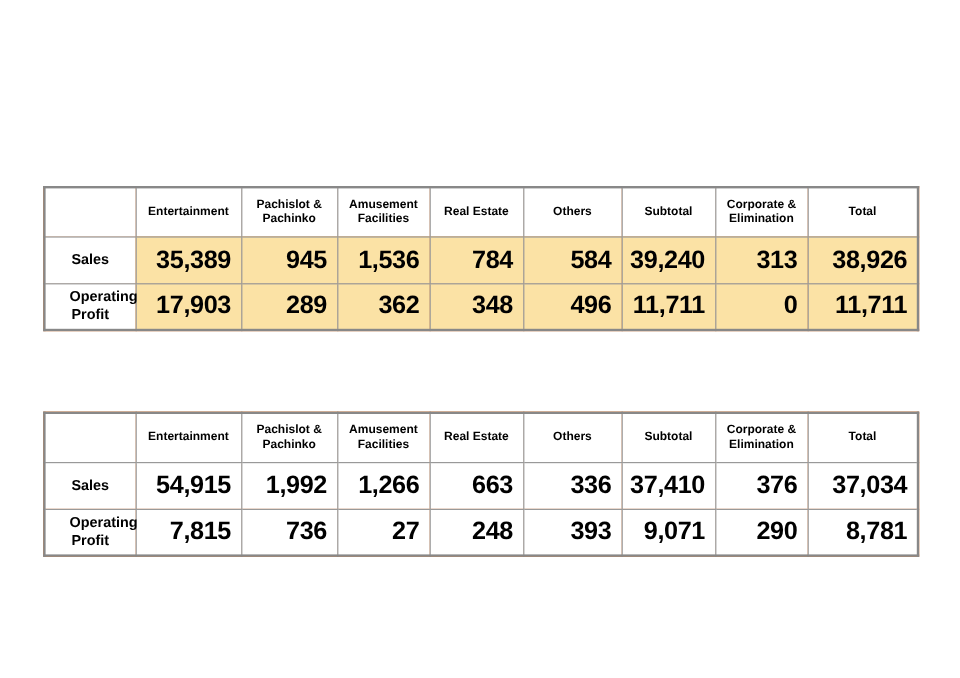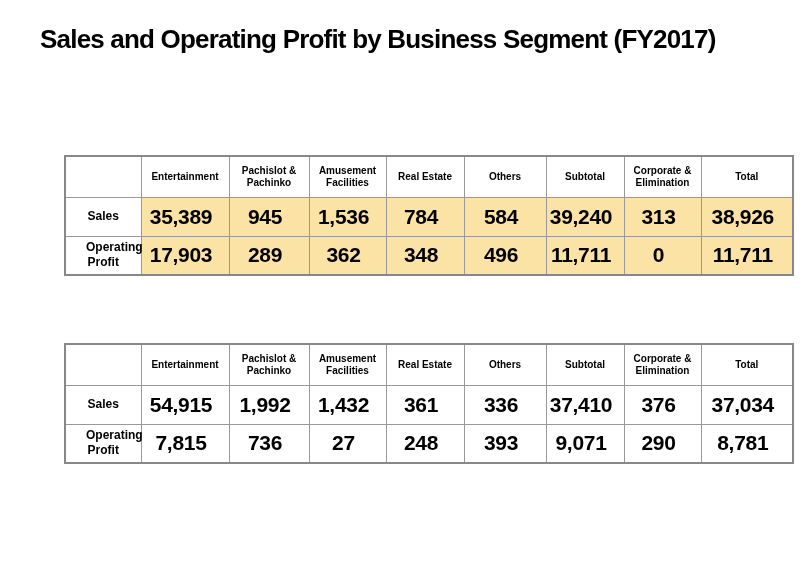--- a/index.html
+++ b/index.html
@@ -22,21 +22,20 @@
     color: var(--title-color, #000);
   }
   table.seg-table {
     position: absolute;
     left: 36px;
     width: 728px;
     border-collapse: collapse;
     table-layout: fixed;
     border: 2px solid var(--border-outer, #888);
     background: #f97316;
-    margin-left: 28px;
   }
   .table-1 { top: 155px; }
   .table-2 { top: 343px; }
   th, td {
     border: 1px solid var(--border-inner, #999);
     vertical-align: middle;
     text-align: center;
   }
   thead th {
     height: 41px;
@@ -50,32 +49,31 @@
     height: 39px;
     font-size: 12px;
     font-weight: bold;
     line-height: 1.25;
     padding: 0 20px;
     background: #fff;
   }
   td.num {
     font-size: 21px;
     font-weight: bold;
-    text-align: center;
+    text-align: right;
     padding-right: 8px;
     letter-spacing: -0.3px;
     background: #fff;
   }
   td.num.hl { background: var(--hl, #FBE2A5); }
 </style>
 </head>
 <body>
 
 <div class="slide">
-  <h1 class="title">Sales and Operating Profit by Business Segment (FY2017)</h1>
 
   <table class="seg-table table-1">
     <colgroup>
       <col style="width:76px">
         <col style="width:88px">
         <col style="width:80px">
       <col style="width:77px">
         <col style="width:78px">
         <col style="width:82px">
       <col style="width:78px">
@@ -144,22 +142,22 @@
           <th>Subtotal</th>
           <th>Corporate &amp; Elimination</th>
           <th>Total</th>
         </tr>
       </thead>
     <tbody>
         <tr>
           <th class="row-label">Sales</th>
           <td class="num">54,915</td>
           <td class="num">1,992</td>
-          <td class="num">1,432</td>
-          <td class="num">361</td>
+          <td class="num">1,266</td>
+          <td class="num">663</td>
           <td class="num">336</td>
           <td class="num">37,410</td>
           <td class="num">376</td>
           <td class="num">37,034</td>
         </tr>
         <tr>
           <th class="row-label">Operating Profit</th>
           <td class="num">7,815</td>
           <td class="num">736</td>
           <td class="num">27</td>

